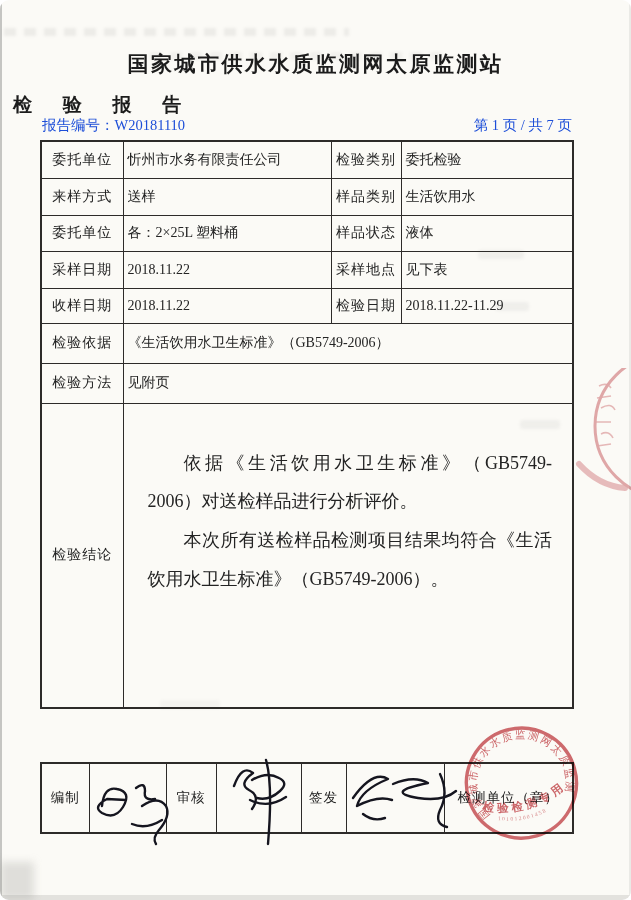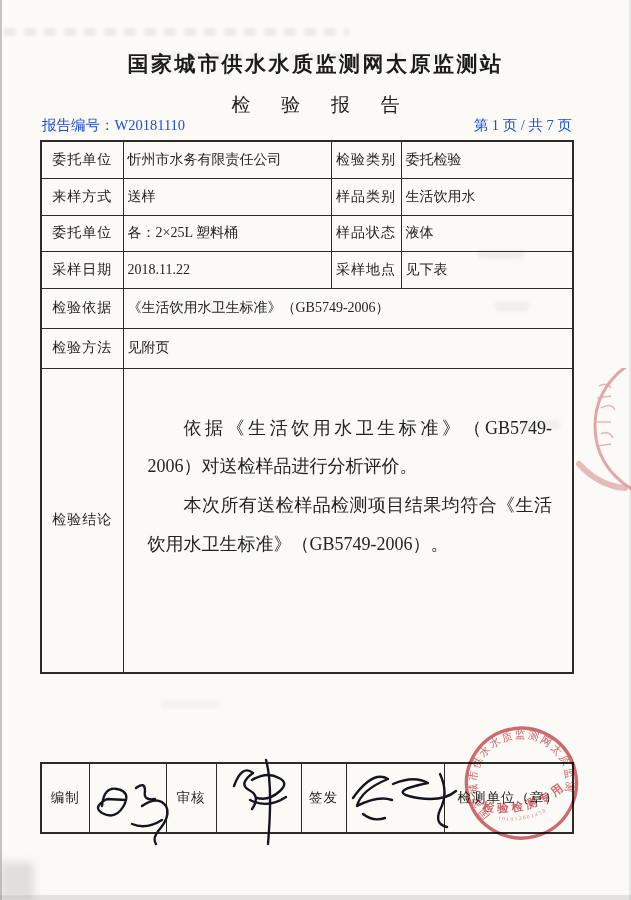--- a/index.html
+++ b/index.html
@@ -3,34 +3,35 @@
 <meta charset="utf-8">
 <style>
   html,body{margin:0;padding:0;}
   .page{
     position:relative;
     width:631px;height:900px;
     background:#fbfaf6;
     overflow:hidden;
     font-family:"Liberation Serif","DejaVu Serif",serif;
     color:#222;
+    border-radius:9px;
   }
   
   .edge-left{position:absolute;left:0;top:0;width:2px;height:100%;background:rgba(110,110,110,.38);}
   .edge-right{position:absolute;right:0;top:0;width:2px;height:100%;background:rgba(160,160,160,.18);}
   .edge-bottom{position:absolute;left:0;bottom:0;width:100%;height:5px;background:rgba(140,140,138,.22);}
   .corner-bl{position:absolute;left:0;bottom:0;width:34px;height:38px;background:rgba(150,150,148,.28);filter:blur(4px);}
   .bleed{position:absolute;filter:blur(1.6px);opacity:.5;pointer-events:none;}
   .bleed-row{height:8px;background:repeating-linear-gradient(90deg,rgba(90,90,90,.18) 0 12px,rgba(0,0,0,0) 12px 20px);}
   .bleed-spot{width:46px;height:9px;background:rgba(110,110,110,.16);border-radius:3px;}
   
   .station-title{position:absolute;top:50px;left:0;width:100%;text-align:center;
     font-size:21px;font-weight:700;letter-spacing:2.5px;color:#1c1c1c;}
-  .report-title{position:absolute;top:92px;left:0;width:100%;text-align:center;
-    font-size:19px;font-weight:400;letter-spacing:13px;text-indent:13px;color:#1c1c1c;}
+  .report-title{position:absolute;top:92px;left:0;width:100%;
+    font-size:19px;font-weight:700;letter-spacing:13px;text-indent:13px;color:#1c1c1c;}
   .report-meta{position:absolute;top:116px;left:42px;width:530px;
     display:flex;justify-content:space-between;font-size:14.5px;color:#1d4ed8;}
   
   table{border-collapse:collapse;table-layout:fixed;}
   .info-table{position:absolute;left:40px;top:140px;width:532px;z-index:2;}
   .sig-table{position:absolute;left:40px;top:762px;width:532px;z-index:2;padding-left:8px;}
   .info-table td,.sig-table td{
     border:1.6px solid #2d2b29;
     font-size:14px;color:#232323;
     padding:2px 4px;vertical-align:middle;
@@ -104,20 +105,26 @@
       <td class="val">各：2×25L 塑料桶</td>
       <td class="lab">样品状态</td>
       <td class="val">液体</td>
     </tr>
     <tr style="height:37px">
       <td class="lab">采样日期</td>
       <td class="val">2018.11.22</td>
       <td class="lab">采样地点</td>
       <td class="val">见下表</td>
     </tr>
+    <tr style="height:35px">
+      <td class="lab">收样日期</td>
+      <td class="val">2018.11.22</td>
+      <td class="lab">检验日期</td>
+      <td class="val">2018.11.22-11.29</td>
+    </tr>
     <tr style="height:40px">
       <td class="lab">检验依据</td>
       <td class="val" colspan="3">《生活饮用水卫生标准》（GB5749-2006）</td>
     </tr>
     <tr style="height:40px">
       <td class="lab">检验方法</td>
       <td class="val" colspan="3">见附页</td>
     </tr>
     <tr style="height:305px">
       <td class="lab">检验结论</td>

